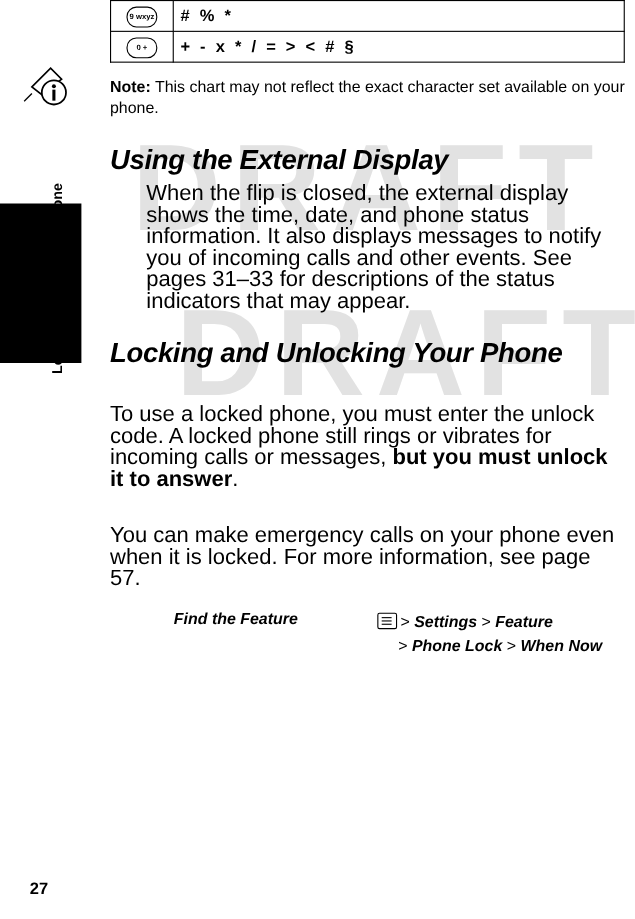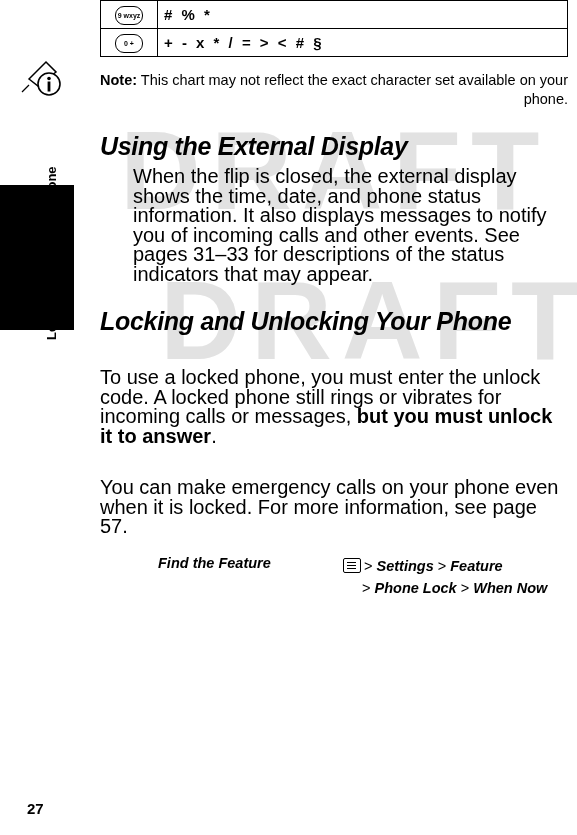--- a/index.html
+++ b/index.html
@@ -110,21 +110,20 @@
     font-weight: bold;
     letter-spacing: 2.5px;
     font-family: "Liberation Sans", sans-serif;
   }
 
   p.note {
     font-size: 14.5px;
     line-height: 19px;
     margin: 14px 0 0 0;
     color: #000;
-    text-align: right;
   }
   p.note b { font-weight: bold; }
 
   h1.section {
     font-size: 25px;
     font-style: italic;
     font-weight: bold;
     margin: 22px 0 6px 0;
     line-height: 30px;
     letter-spacing: -0.3px;

